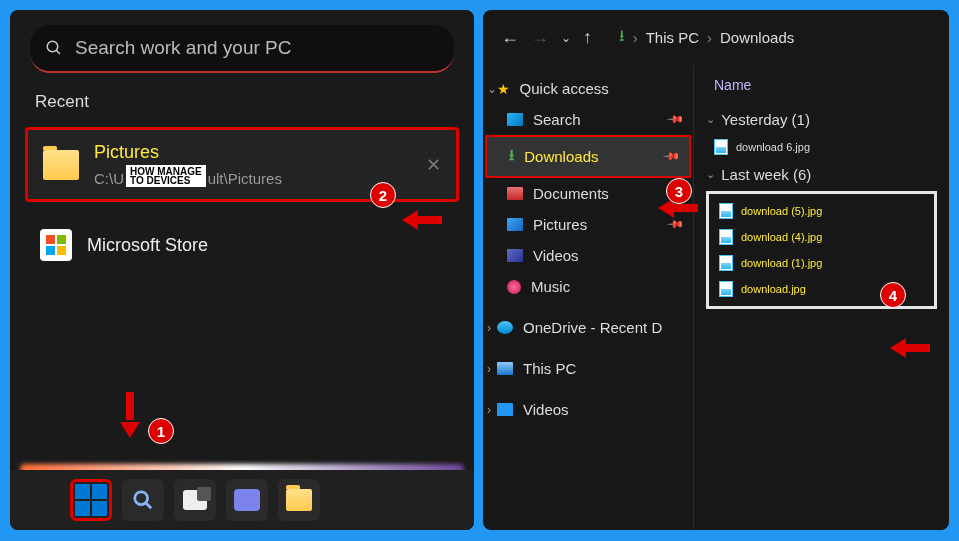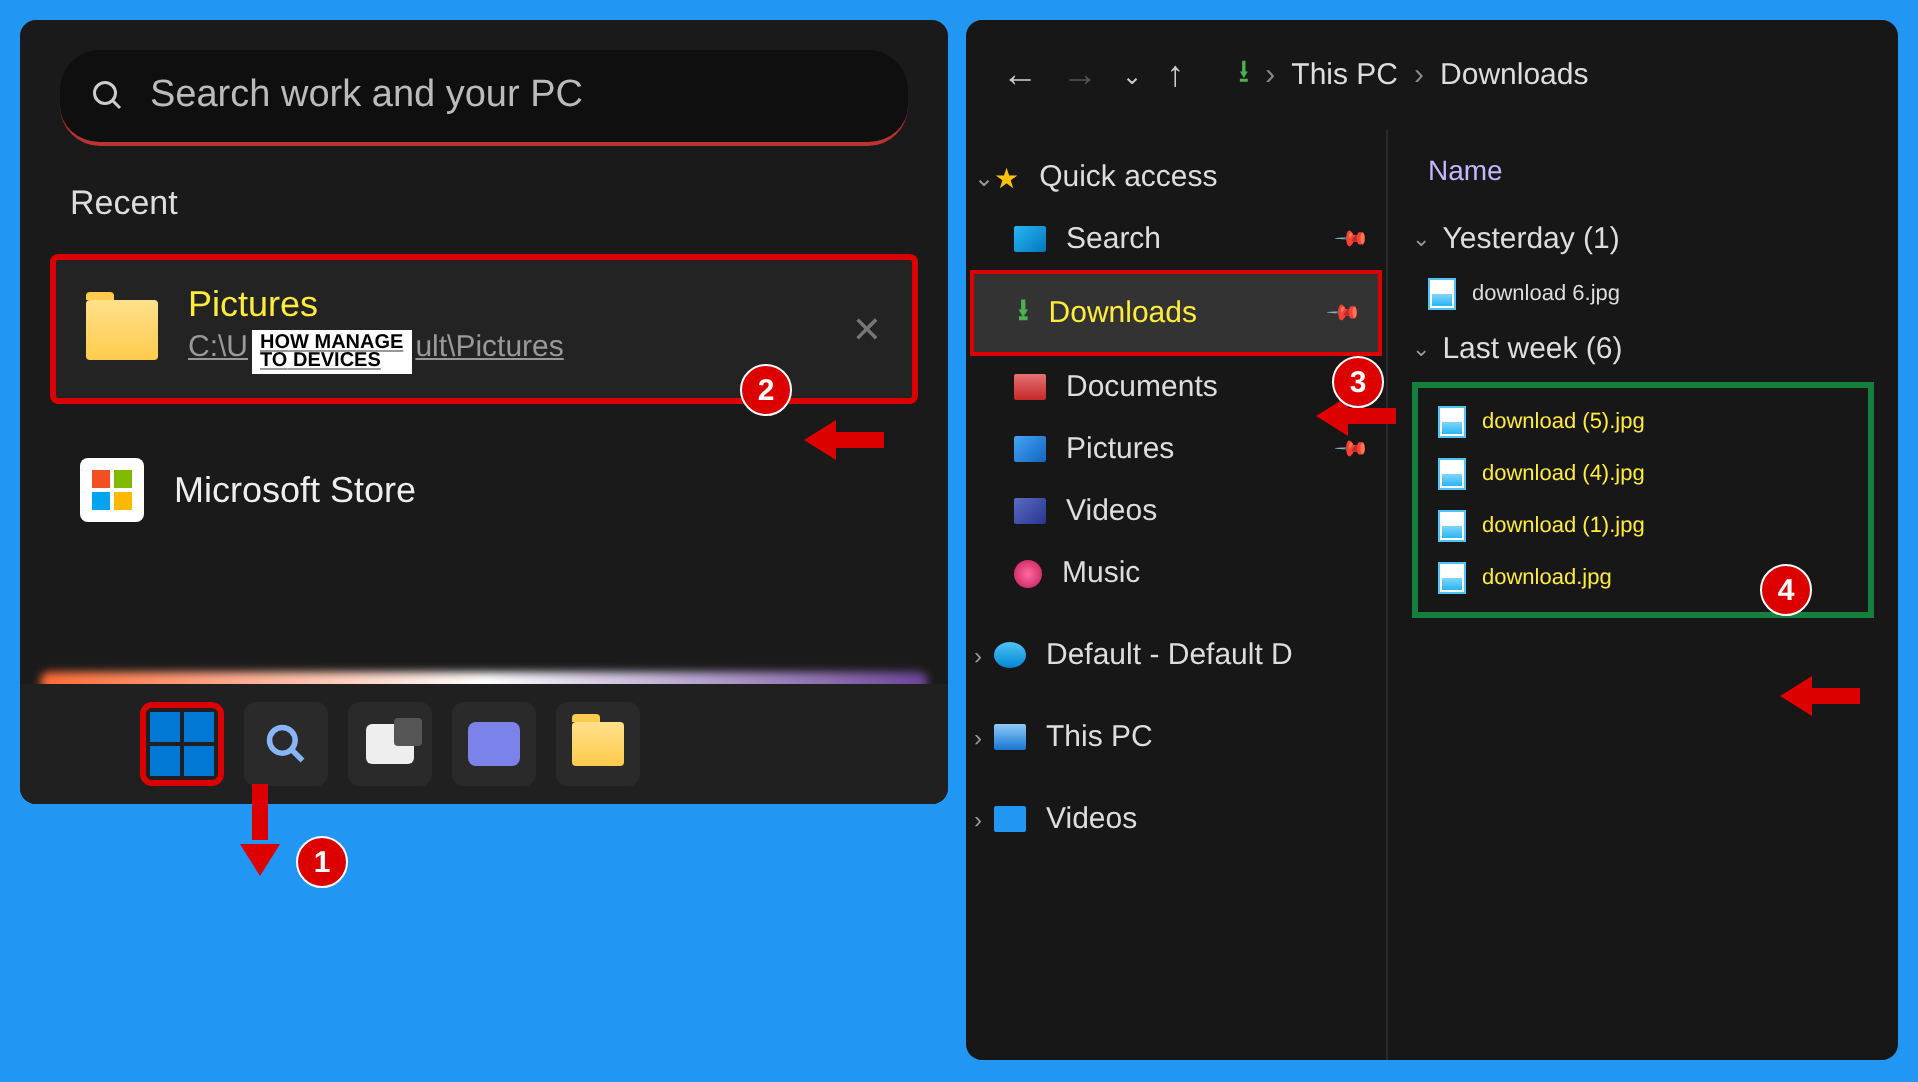--- a/index.html
+++ b/index.html
@@ -1,20 +1,20 @@
 <!DOCTYPE html>
 <html><head>
 <meta charset="utf-8">
 <style>
 * { margin: 0; padding: 0; box-sizing: border-box; font-family: 'Segoe UI', Arial, sans-serif; }
 body { background: #2196f3; width: 959px; height: 541px; position: relative; overflow: hidden; }
 
 
 .start-panel {
-  position: absolute; left: 10px; top: 10px; width: 464px; height: 392px;
+  position: absolute; left: 10px; top: 10px; width: 464px; height: 520px;
   background: #1a1a1a; border-radius: 8px; overflow: hidden;
 }
 .search-box {
   margin: 15px 20px 10px; padding: 12px 15px; background: #0f0f0f;
   border-radius: 20px; display: flex; align-items: center; gap: 12px;
   border-bottom: 2px solid #b33;
 }
 .search-icon-svg { width: 18px; height: 18px; stroke: #ccc; fill: none; stroke-width: 2; }
 .search-placeholder { color: #bbb; font-size: 19px; font-weight: 400; }
 .recent-label { margin: 19px 25px 15px; color: #ddd; font-size: 17px; font-weight: 500; }
@@ -26,21 +26,21 @@
 .recent-pictures {
   border: 3px solid #d00; background: rgba(50,50,50,0.4);
 }
 .folder-icon {
   width: 36px; height: 30px; background: linear-gradient(180deg, #ffe08a 0%, #ffcb4d 100%);
   border-radius: 2px; position: relative;
 }
 .folder-icon::before { content:''; position:absolute; top:-4px; left:0; width:14px; height:4px; background:#ffcb4d; border-radius:2px 2px 0 0;}
 .recent-text { display: flex; flex-direction: column; gap: 2px; }
 .recent-title { color: #ffeb3b; font-size: 18px; font-weight: 500; }
-.recent-path { color: #999; font-size: 15px; position: relative; display:flex; align-items:flex-start; gap:2px;text-decoration:underline;}
+.recent-path { color: #999; font-size: 15px; position: relative; display:flex; align-items:flex-end; gap:2px;}
 .watermark { display:inline-block; background:#fff; color:#000; font-size:10px; font-weight:700; padding:2px 4px; line-height:9px; }
 .watermark span { display:block; }
 .close-x { position: absolute; right: 15px; color: #777; font-size: 18px; }
 
 .store-item { margin: 15px 15px; padding: 12px 15px; display:flex; align-items:center; gap:15px; }
 .store-icon {
   width: 32px; height: 32px; background: #fff; border-radius: 4px;
   display: grid; grid-template-columns: 1fr 1fr; grid-template-rows: 1fr 1fr; gap: 2px; padding: 6px;
 }
 .store-icon div:nth-child(1){background:#f25022;} .store-icon div:nth-child(2){background:#7fba00;}
@@ -100,21 +100,21 @@
 .nav-item.sel .nav-label { color:#ffeb3b; }
 
 .file-pane { flex:1; padding: 8px 12px; border-left: 1px solid #2a2a2a; }
 .col-header { color:#c4b5fd; font-size:14px; padding:4px 8px 12px; }
 .group-header { display:flex; align-items:center; gap:6px; padding: 6px 0; font-size:15px; color:#ddd;}
 .group-chev { font-size:11px; color:#999;}
 .file-row { display:flex; align-items:center; gap:8px; padding:5px 8px; font-size:11px;}
 .file-icon { width:14px; height:16px; background:#fff; border:1px solid #4fc3f7; position:relative;}
 .file-icon::after{content:''; position:absolute; bottom:1px; left:1px; right:1px; height:6px; background:linear-gradient(180deg,#81d4fa,#29b6f6);}
 .file-row.hl .file-name { color:#ffeb3b; }
-.highlight-box { border: 3px solid #15803d; padding: 4px 2px; margin: 2px 0;}
+.highlight-box { border: 3px solid #e5e5e5; padding: 4px 2px; margin: 2px 0;}
 
 
 .ann-badge {
   position:absolute; width:26px; height:26px; background:#d00; border-radius:50%;
   color:#fff; font-weight:700; font-size:15px; display:flex; align-items:center; justify-content:center;
   border:1px solid #fff; z-index:50;
 }
 .ann-arrow-l { position:absolute; z-index:49;}
 .ann-arrow-l::before{content:''; display:block; width:0; height:0; border:10px solid transparent; border-right:16px solid #d00;}
 .ann-arrow-l::after{content:''; display:block; position:absolute; left:22px; top:6px; width:28px; height:8px; background:#d00;}
@@ -237,21 +237,21 @@
         <span class="nav-folder-icon videos-i"></span>
         <span class="nav-label">Videos</span>
       </div>
       <div class="nav-item">
         <span class="nav-folder-icon music-i"></span>
         <span class="nav-label">Music</span>
       </div>
       <div class="nav-item top" style="margin-top:10px;">
         <span class="nav-chev">›</span>
         <span class="nav-folder-icon cloud-i"></span>
-        <span class="nav-label">Default - Default D</span>
+        <span class="nav-label">OneDrive - Recent D</span>
       </div>
       <div class="nav-item top" style="margin-top:10px;">
         <span class="nav-chev">›</span>
         <span class="nav-folder-icon pc-i"></span>
         <span class="nav-label">This PC</span>
       </div>
       <div class="nav-item top" style="margin-top:10px;">
         <span class="nav-chev">›</span>
         <span class="nav-folder-icon net-i"></span>
         <span class="nav-label">Videos</span>

